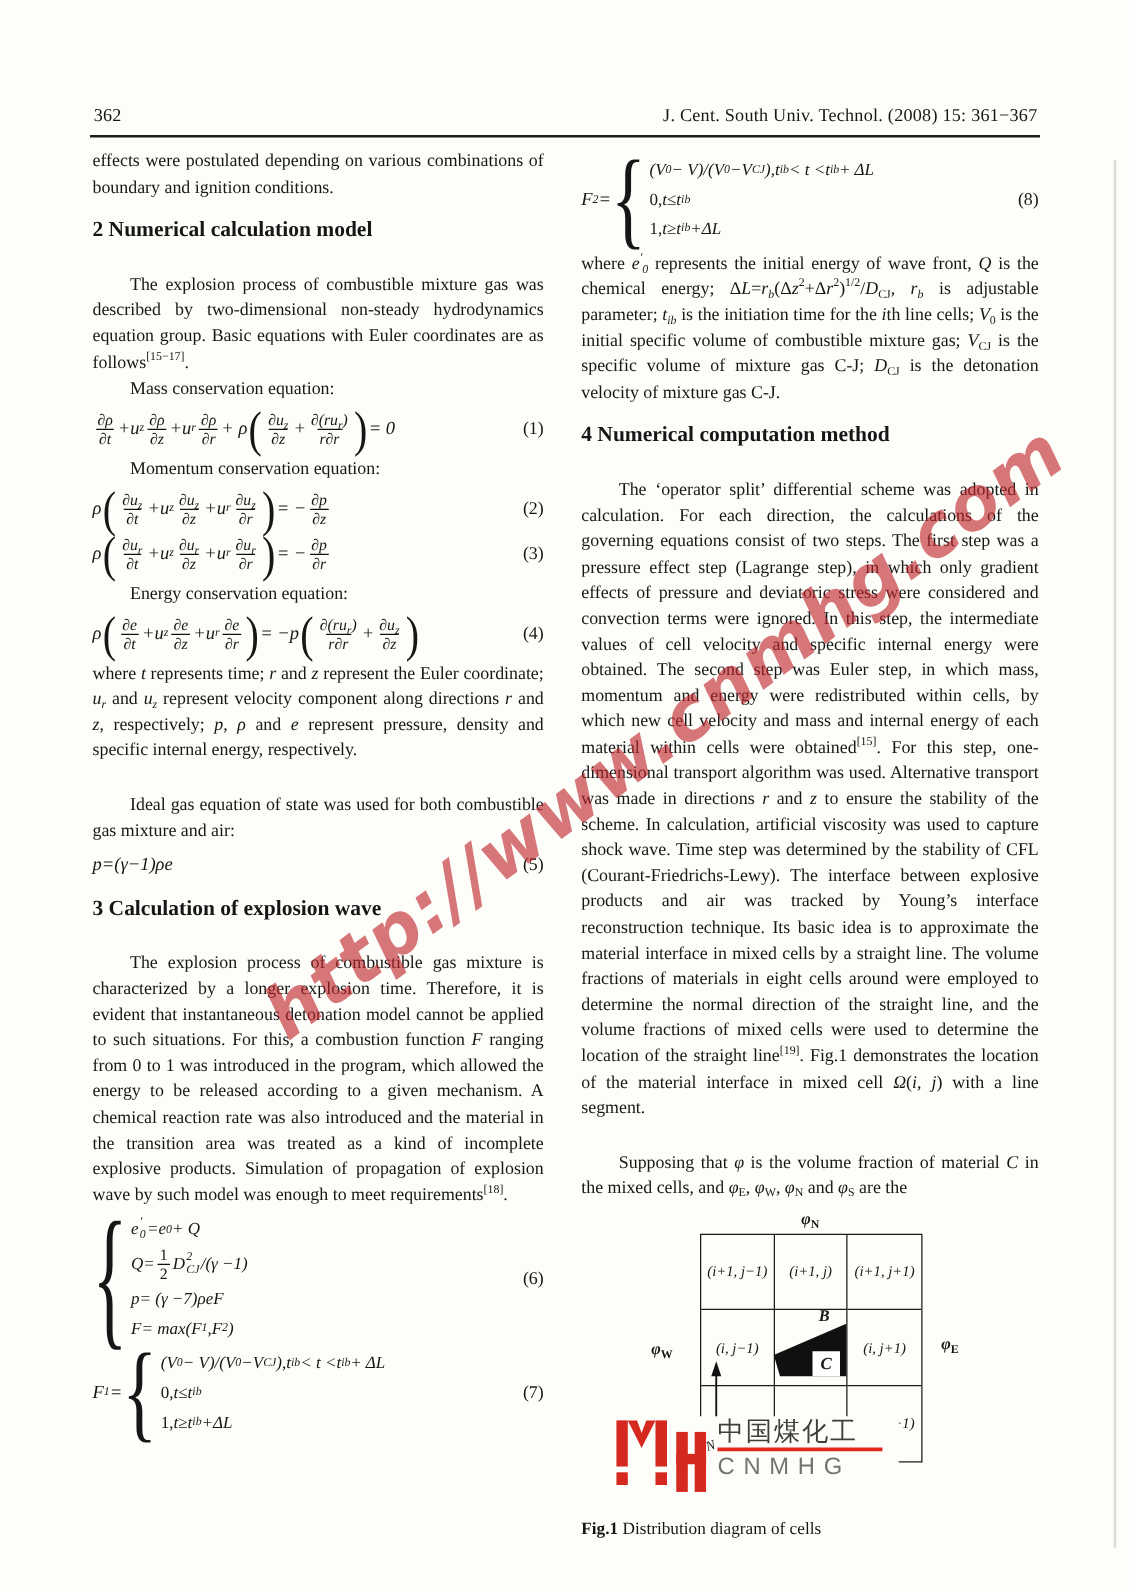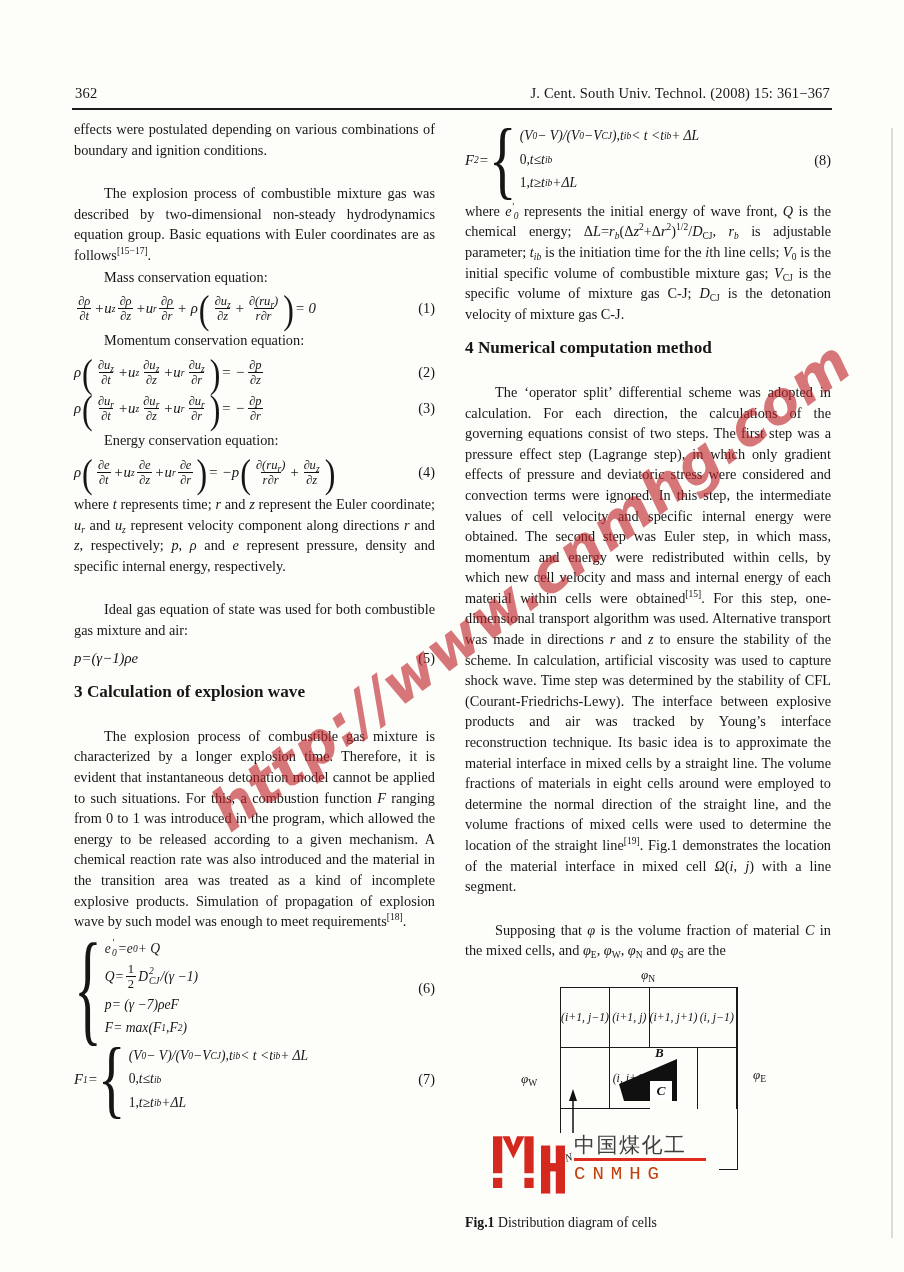--- a/index.html
+++ b/index.html
@@ -38,44 +38,44 @@
       font-weight:300;margin:0 1px;}
   .cases{display:inline-flex;align-items:center;}
   .cases .br{line-height:.7;font-weight:300;display:inline-block;}
   .c3 .br{font-size:58px;transform:scaleY(1.5);}
   .c4 .br{font-size:58px;transform:scaleY(2.15);}
   .cl{display:inline-flex;flex-direction:column;gap:3px;margin-left:3px;text-align:left;}
   .ln{display:inline-flex;align-items:center;white-space:nowrap;font-size:13.6px;}
 
   .figure{position:relative;height:244px;margin-top:4px;}
   .fgrid{position:absolute;left:95px;top:22px;width:176px;height:181px;
-         display:grid;grid-template-columns:repeat(4,1fr);grid-template-rows:repeat(3,1fr);
+         display:grid;grid-template-columns:repeat(3,1fr);grid-template-rows:repeat(3,1fr);
          border:1.6px solid #1a1a1a;z-index:1;}
   .fcell{border-right:1.6px solid #1a1a1a;border-bottom:1.6px solid #1a1a1a;
          display:flex;align-items:center;justify-content:center;font-style:italic;
          font-size:11.8px;white-space:nowrap;}
   .fcell:nth-child(3n){border-right:none;}
   .fcell:nth-child(n+7){border-bottom:none;}
   .fsvg{position:absolute;left:95px;top:22px;width:176px;height:181px;z-index:2;}
-  .phi{position:absolute;font-style:italic;font-size:13px;z-index:1;}
+  .phi{position:absolute;font-style:italic;font-size:13px;z-index:1;font-weight:bold;}
   .phi .sub{font-style:normal;}
   .blabel{position:absolute;left:190px;top:78px;font-style:italic;font-weight:bold;
           font-size:13px;z-index:3;}
   .clabel{position:absolute;left:185px;top:116px;width:22px;height:20px;background:#fff;
           display:flex;align-items:center;justify-content:center;font-style:italic;
           font-weight:bold;font-size:13.5px;z-index:3;}
   .nlabel{position:absolute;left:100px;top:182px;font-size:11px;font-style:italic;
           z-index:6;transform:rotate(-18deg);}
   .flogo{position:absolute;left:28px;top:168px;width:226px;height:76px;background:#fdfdfa;
          display:flex;align-items:flex-start;gap:9px;z-index:4;}
   .ltext{display:flex;flex-direction:column;}
   .lcn{font-size:21px;color:#3e3e3c;letter-spacing:1.5px;line-height:1.15;
        font-family:"DejaVu Sans",sans-serif;}
   .lline{height:3px;width:132px;margin:1px 0 3px;}
-  .llat{font-size:19px;color:#c2410c;letter-spacing:7px;font-family:Liberation Mono, monospace;}
+  .llat{font-size:19px;color:#737373;letter-spacing:7px;font-family:Liberation Sans, sans-serif;}
   .caption{margin:4px 0 0;font-size:13.8px;text-align:left;}
 
   .wm{position:absolute;left:198px;top:790px;transform:rotate(-36.5deg);transform-origin:0 0;
       font-family:"DejaVu Sans",sans-serif;font-style:italic;font-weight:bold;font-size:58px;
       letter-spacing:1px;white-space:nowrap;z-index:9;pointer-events:none;opacity:.62;}
 </style>
 </head>
 <body>
 
 <div class="page">
@@ -84,20 +84,21 @@
     <span>362</span>
     <span>J. Cent. South Univ. Technol. (2008) 15: 361−367</span>
   </div>
   <div class="rule"></div>
   <div class="edge"></div>
 
   <div class="cols">
 
     <div class="col left">
       <p class="para"><span class="">effects were postulated depending on various combinations of boundary and ignition conditions.</span></p>
+      <p class="shead">2 Numerical calculation model</p>
       <p class="para ind"><span class="">The explosion process of combustible mixture gas was described by two-dimensional non-steady hydrodynamics equation group. Basic equations with Euler coordinates are as follows</span><span class="sup">[15−17]</span><span class="">.</span></p>
       <p class="eqlbl">Mass conservation equation:</p>
       <div class="eq">
           <span class="ebody">
             <span class="frac">
               <span class="num"><span class="it">∂ρ</span></span>
               <span class="den"><span class="it">∂t</span></span>
             </span>
             <span class="it"> + </span>
             <span class="it">u</span>

